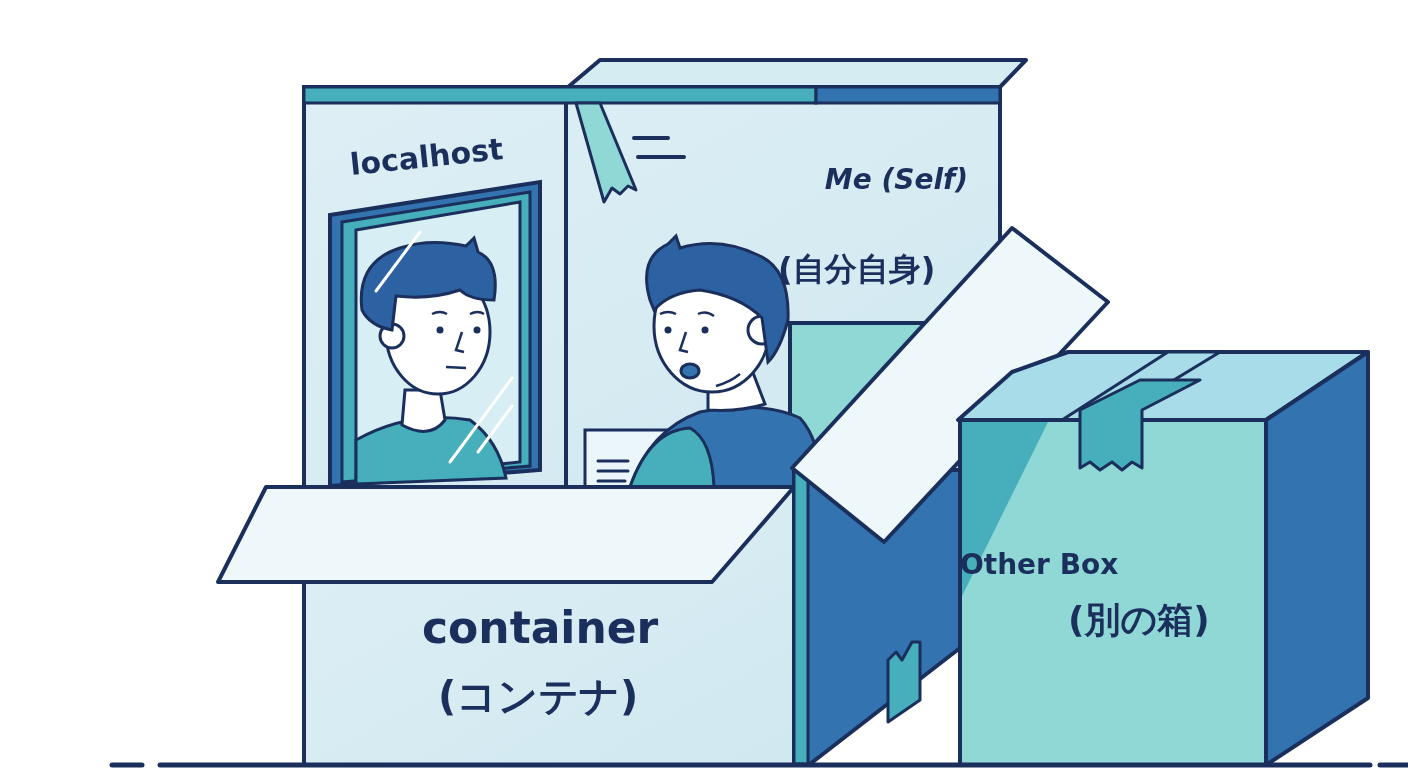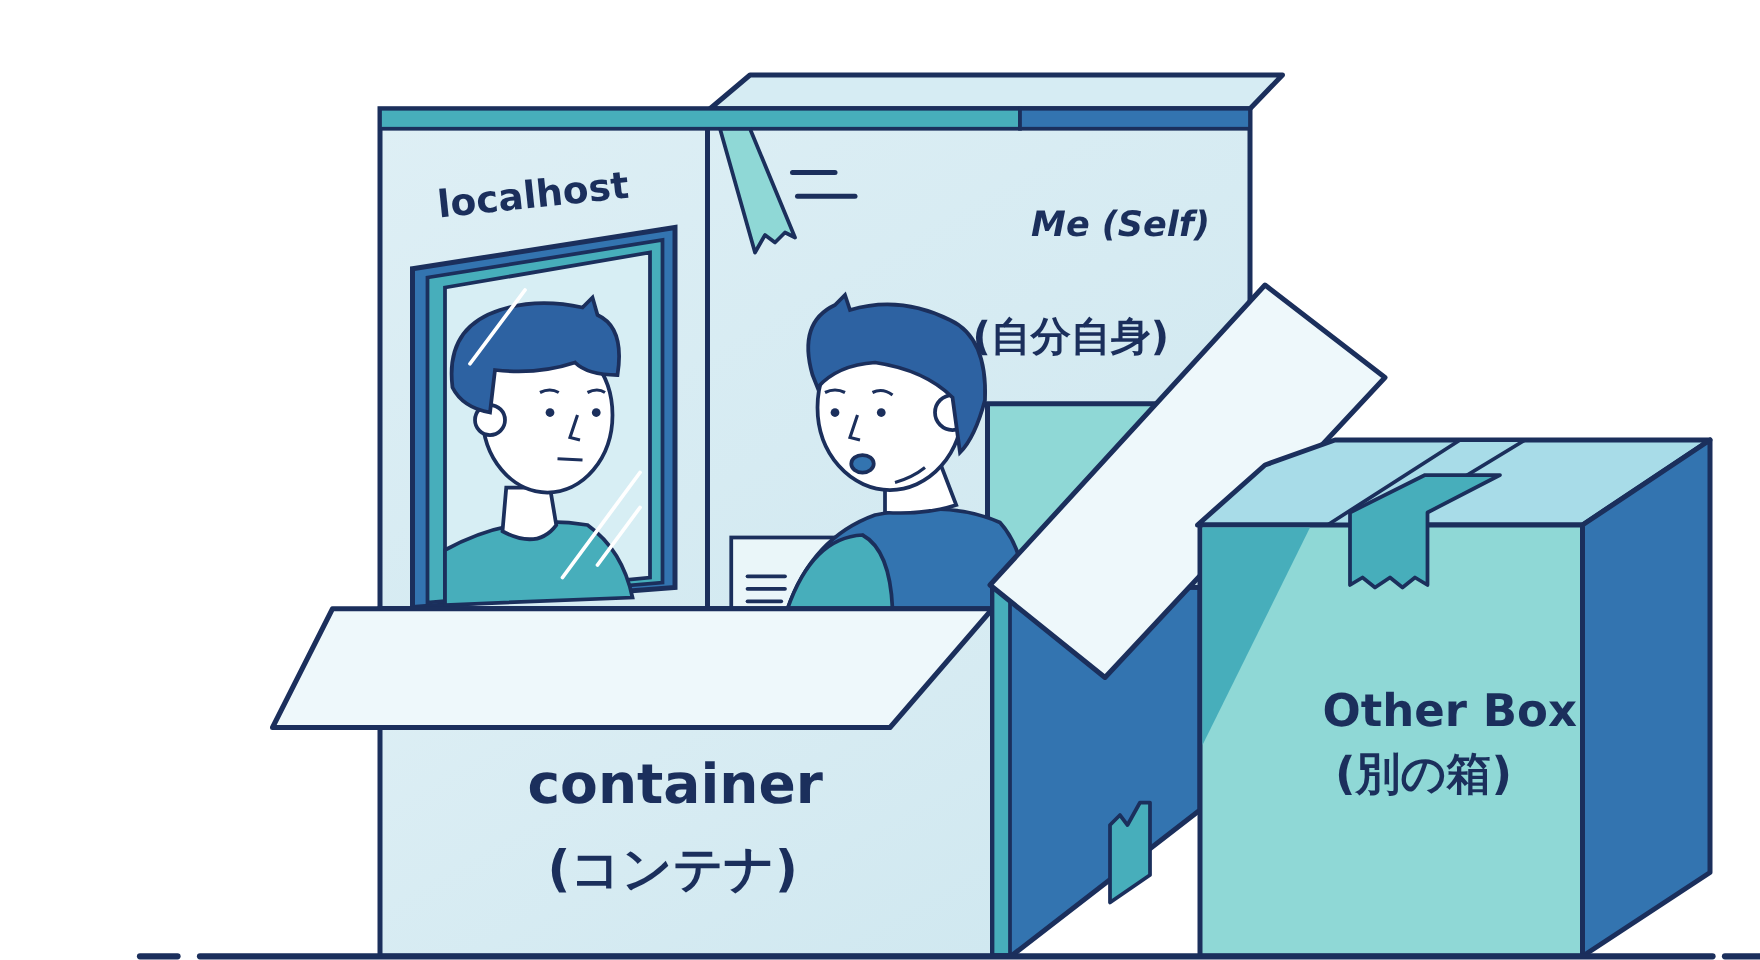--- a/index.html
+++ b/index.html
@@ -110,14 +110,14 @@
     <line x1="160" y1="765" x2="1370" y2="765" stroke="#1b2f5c" stroke-width="5" stroke-linecap="round"></line>
     <line x1="1380" y1="765" x2="1408" y2="765" stroke="#1b2f5c" stroke-width="5" stroke-linecap="round"></line>
   </g>
 </svg>
 
 <div class="lbl" style="left:352px;top:148px;font-size:30px;transform:rotate(-6deg);transform-origin:left bottom;">localhost</div>
 <div class="lbl" style="right:440px;top:165px;font-size:28px;font-style:italic;">Me (Self)</div>
 <div class="lbl" style="left:778px;top:212px;font-size:32px;margin-top:40px;">(自分自身)</div>
 <div class="lbl" style="left:422px;top:604px;font-size:44px;text-align:center;">container</div>
 <div class="lbl" style="left:438px;top:674px;font-size:40px;">(コンテナ)</div>
-<div class="lbl" style="left:1058px;top:550px;font-size:36px;">Other Box</div>
+<div class="lbl" style="left:960px;top:550px;font-size:28px;">Other Box</div>
 <div class="lbl" style="left:1068px;top:600px;font-size:36px;">(別の箱)</div>
 
 </body></html>

